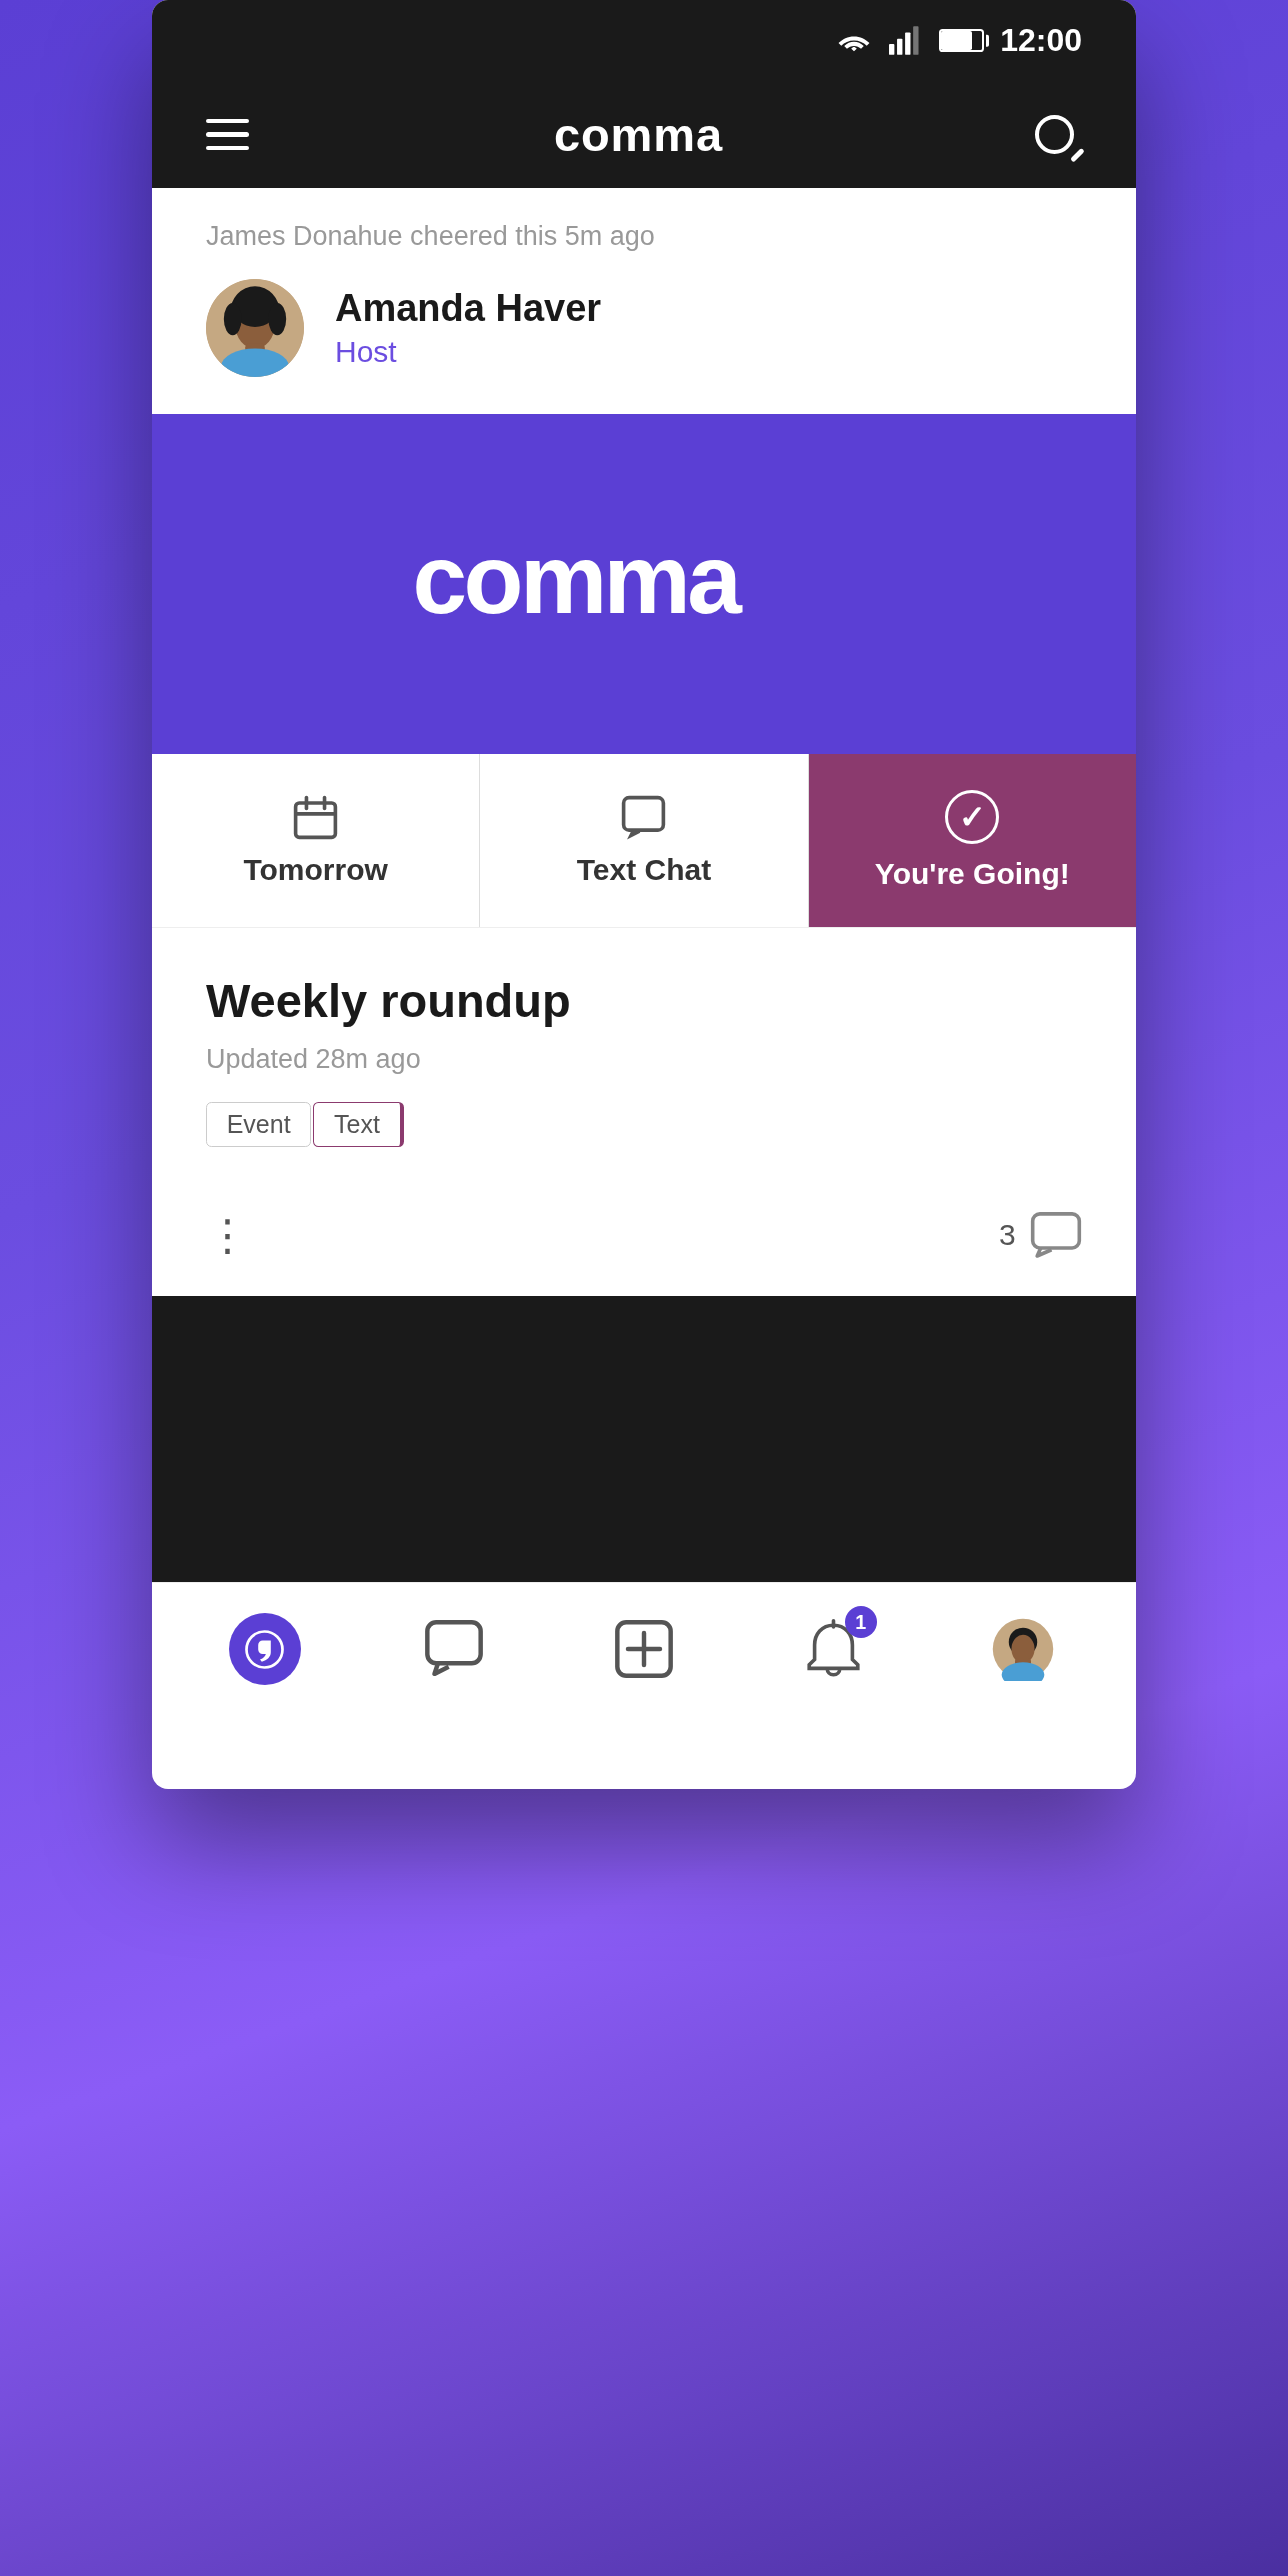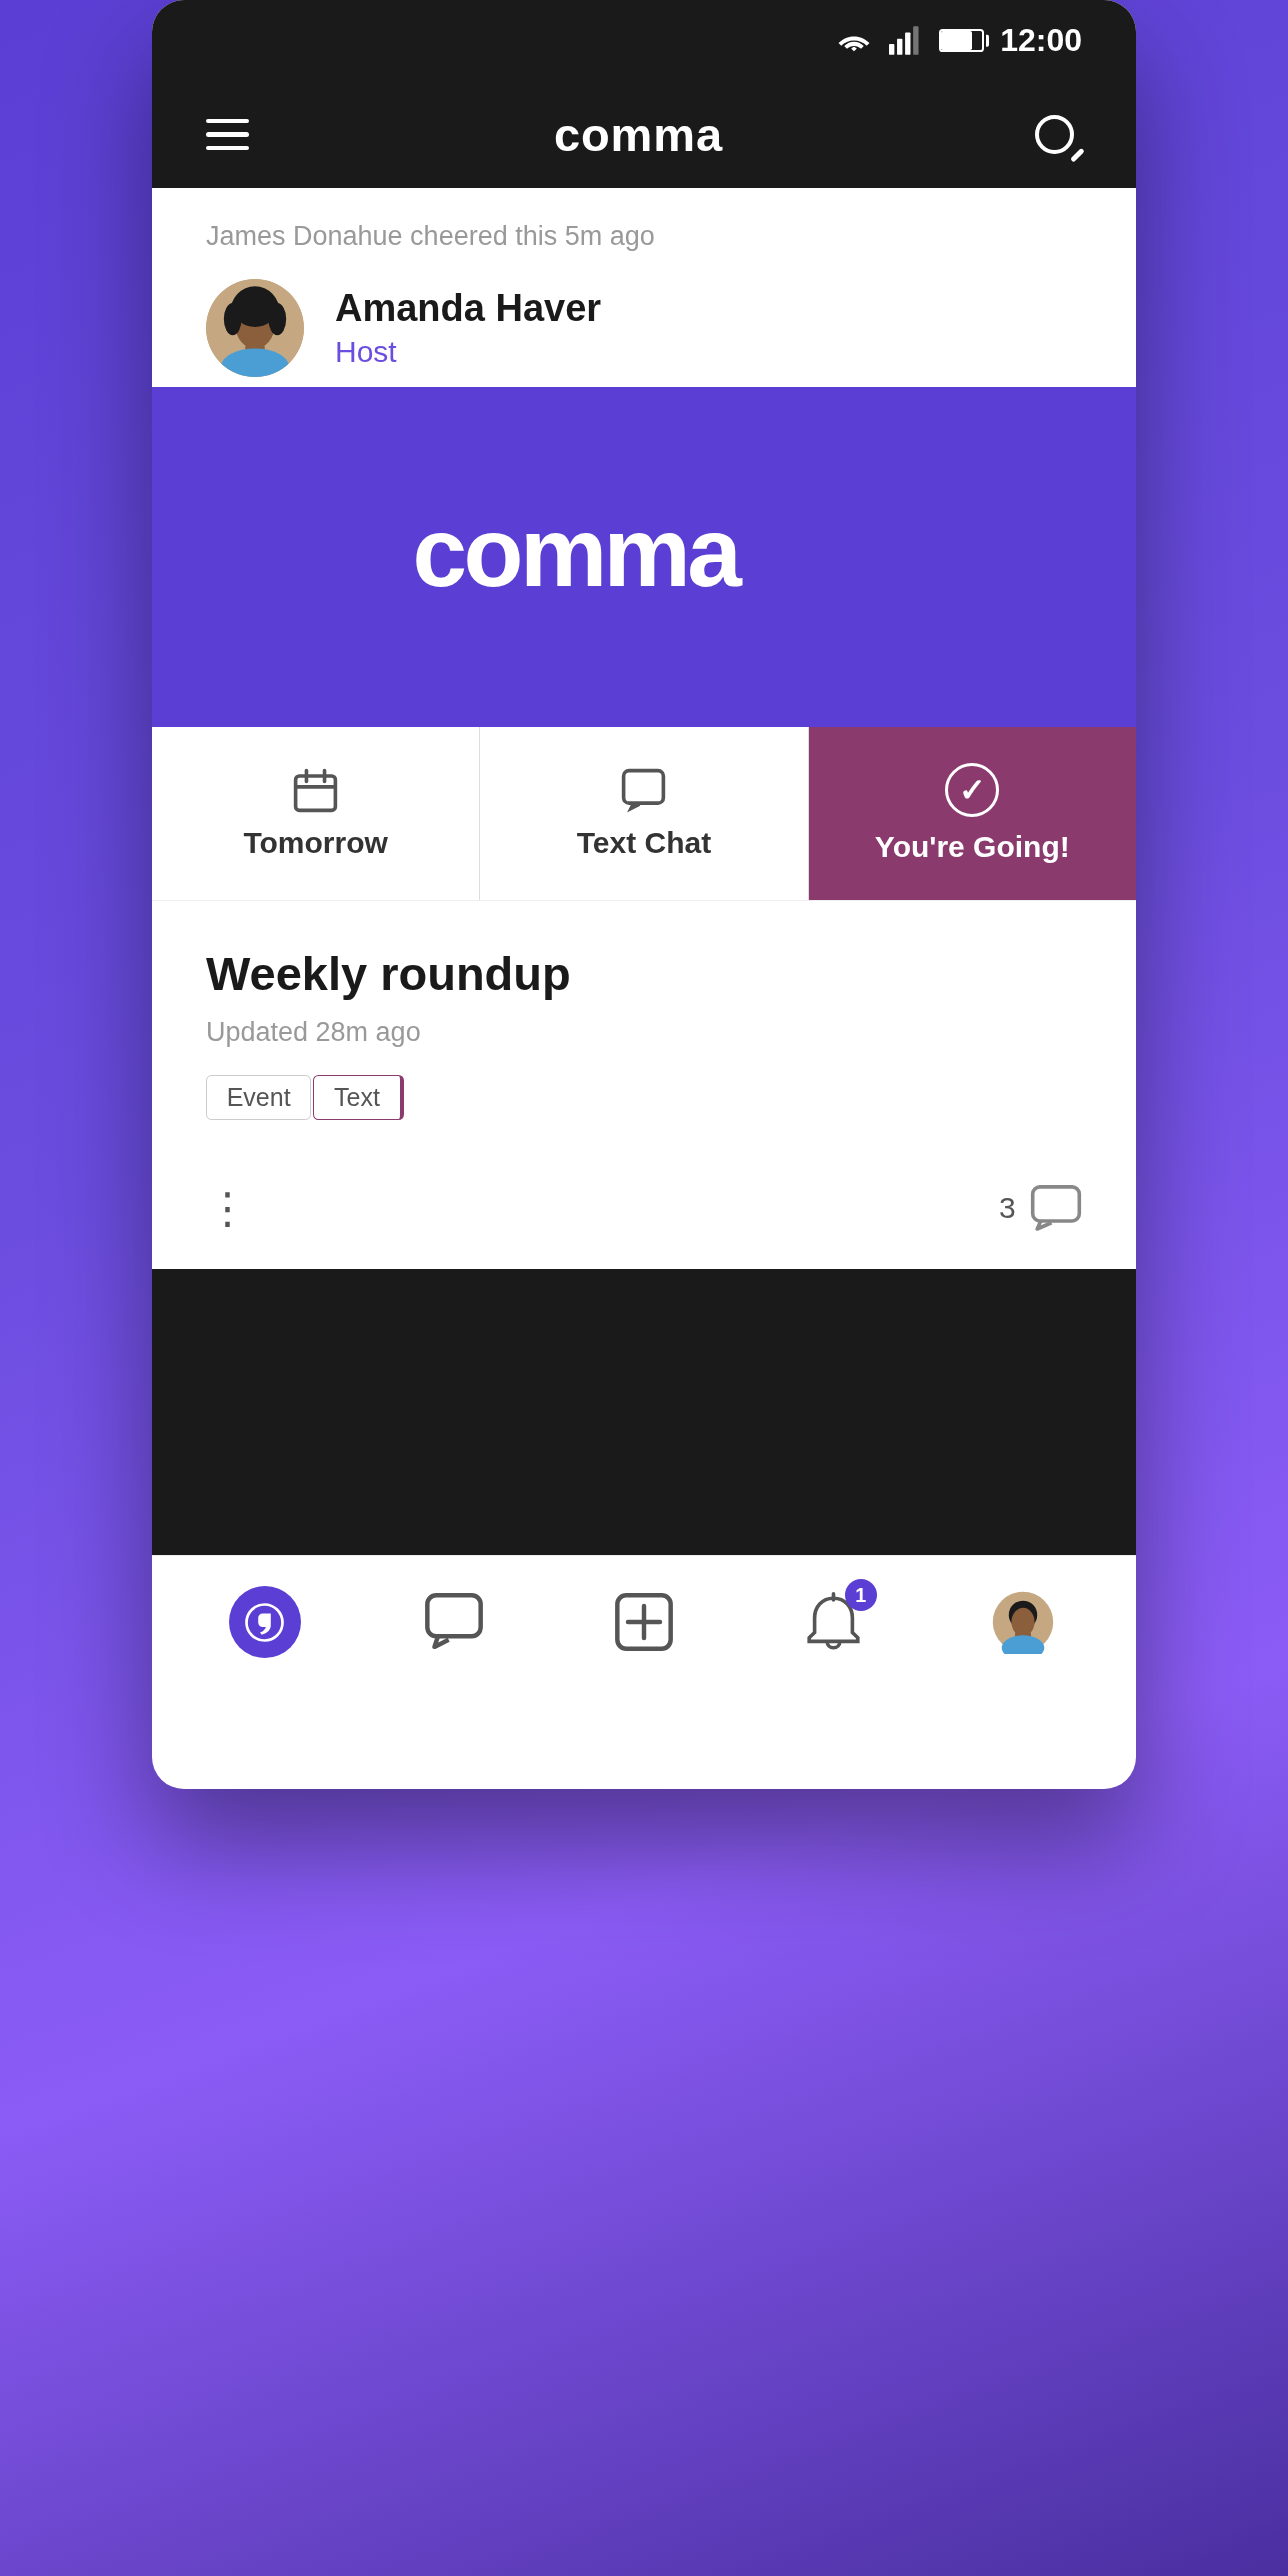--- a/index.html
+++ b/index.html
@@ -19,21 +19,21 @@
       color: white;
       font-size: 98px;
       font-weight: 700;
       margin-top: 250px;
       margin-bottom: 161px;
       letter-spacing: -1.8px;
     }
 
     .phone-wrapper {
       background: white;
-      border-radius: 32px;
+      border-radius: 16px;
       width: 984px;
       min-height: 1789px;
       overflow: hidden;
       box-shadow: 0 54px 107px rgba(0,0,0,0.4);
     }
 
     
     .status-bar {
       background: #1a1a1a;
       height: 81px;
@@ -154,21 +154,21 @@
     .cheer-notification {
       padding: 33px 54px 18px;
       color: #999;
       font-size: 27px;
     }
 
     
     .user-info {
       display: flex;
       align-items: center;
-      padding: 9px 54px 10px;
+      padding: 9px 54px 37px;
       gap: 31px;
     }
 
     .avatar {
       width: 98px;
       height: 98px;
       border-radius: 50%;
       overflow: hidden;
       background: #c5a882;
       display: flex;

